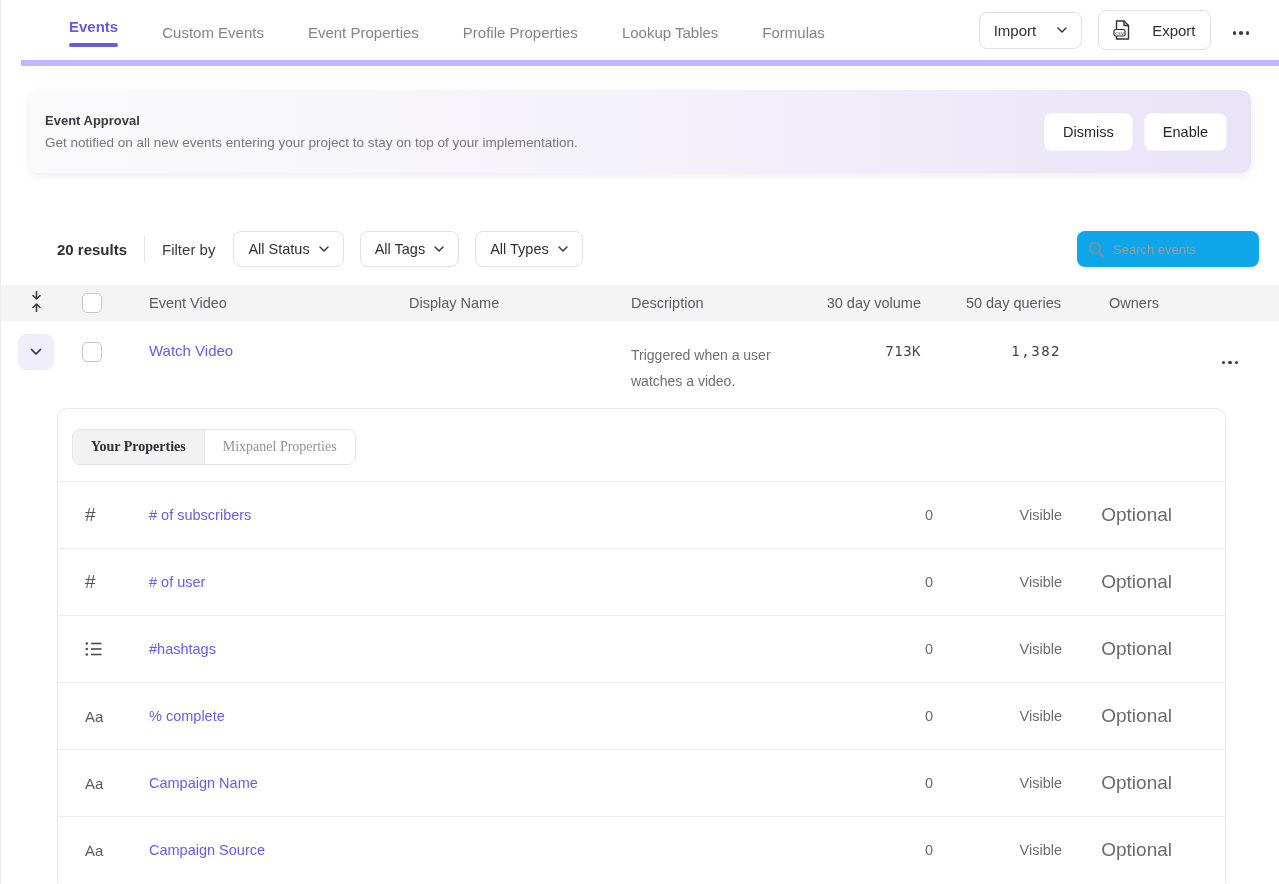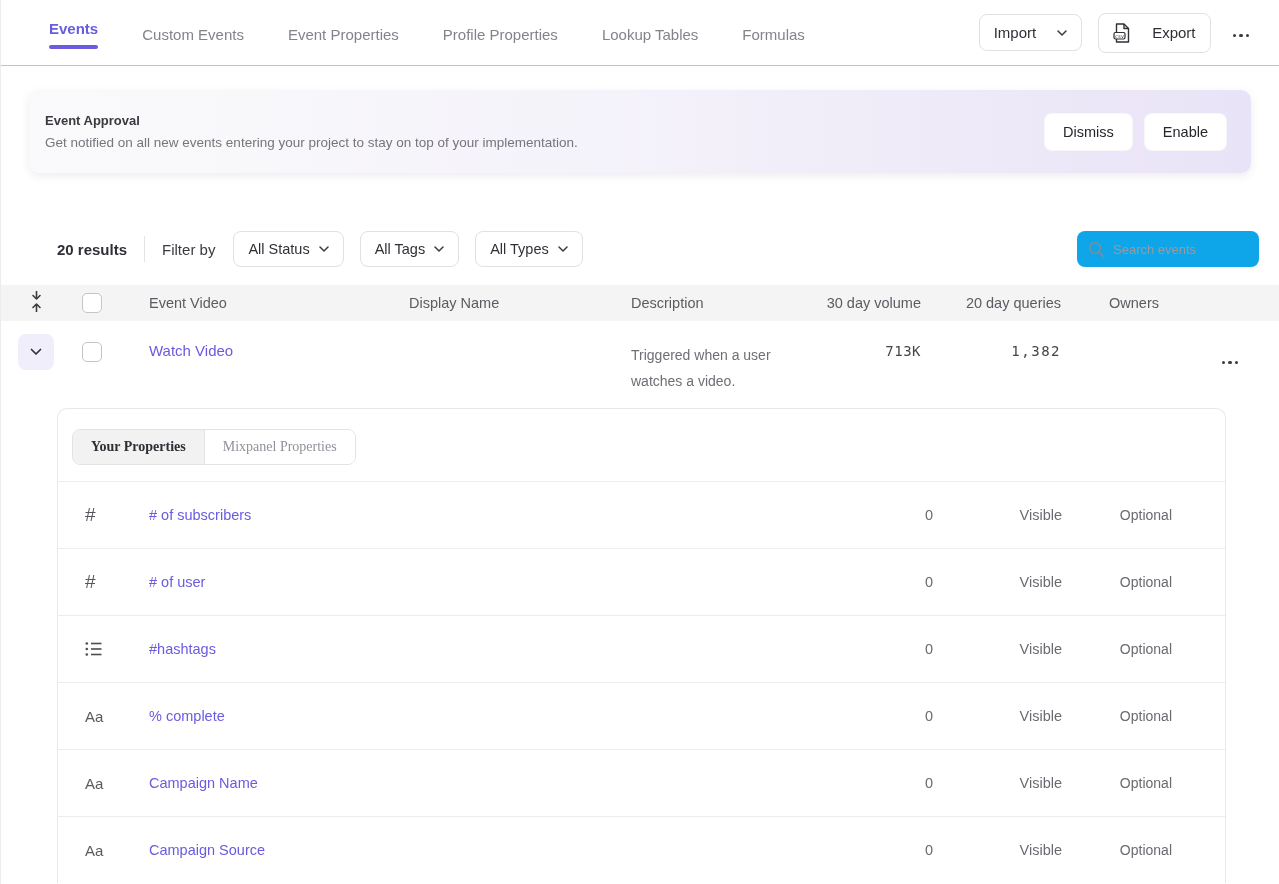--- a/index.html
+++ b/index.html
@@ -5,21 +5,21 @@
   * { margin:0; padding:0; box-sizing:border-box; }
   html,body { background:#fff; }
   body {
     width:1279px; height:884px; overflow:hidden;
     font-family:"Liberation Sans", sans-serif;
     color:#32323a;
   }
   .page { width:1279px; height:884px; border-left:1px solid #ececef; position:relative; background:#fff; }
 
   
-  .topnav { height:66px; display:flex; align-items:center; padding:0 24px 0 48px; border-bottom:1px solid #c4b5fd; }
+  .topnav { height:66px; display:flex; align-items:center; padding:0 24px 0 48px; border-bottom:6px solid #c4b5fd;margin-left:20px; }
   .tabs { display:flex; gap:44px; align-items:center; }
   .tab { font-size:15px; font-weight:500; color:#83838b; cursor:pointer; position:relative; padding-top:4px; }
   .tab.active { color:#6a5be0; font-weight:700; }
   .tab.active::after { content:""; display:block; height:4px; border-radius:3px; background:#6a5be0; margin-top:8px; }
   .nav-actions { margin-left:auto; display:flex; align-items:center; gap:16px; }
   .btn { display:inline-flex; align-items:center; gap:21px; background:#fff; border:1px solid #e0e0e5;
          border-radius:8px; padding:9px 14px; font-size:15px; font-weight:500; color:#2f2f36; cursor:pointer;
          font-family:"Liberation Sans", sans-serif; }
   .dots-btn { border:none; background:transparent; cursor:pointer; padding:6px 6px; }
   .dots-icon { display:inline-flex; gap:3px; align-items:center; }
@@ -88,21 +88,21 @@
     border:none; font-family:Liberation Serif, serif; }
   .seg.active { background:#f2f2f3; color:#2e2e34; font-weight:700; border-right:1px solid #e3e3e6; }
 
   .prow { height:67px; display:flex; align-items:center; border-bottom:1px solid #ededf0; }
   .p-icon { width:91px; padding-left:27px; color:#4c4c53; display:flex; align-items:center; }
   .glyph-number { font-size:19px; color:#55555c; }
   .glyph-text { font-size:15px; font-weight:500; color:#5a5a61; }
   .p-name { flex:1; font-size:14.5px; color:#6a5be0; text-decoration:none; cursor:pointer; }
   .p-zero { width:60px; text-align:right; font-size:14.5px; color:#6a6a71; }
   .p-vis { width:129px; text-align:right; font-size:14.5px; color:#6a6a71; cursor:pointer; }
-  .p-opt { width:110px; text-align:right; font-size:14px; color:#6a6a71; margin-right:53px; cursor:pointer; }
+  .p-opt { width:110px; text-align:right; font-size:19px; color:#6a6a71; margin-right:53px; cursor:pointer; }
 </style>
 </head>
 <body>
 
 <div class="page">
 
   <header class="topnav">
     <nav class="tabs">
       <div class="tab active">Events</div>
       <div class="tab">Custom Events</div>
@@ -192,21 +192,21 @@
         </svg>
       </button>
     </div>
     <div class="c-check">
         <div class="checkbox"></div>
       </div>
     <div class="c-name">Event Video</div>
     <div class="c-display">Display Name</div>
     <div class="c-desc">Description</div>
     <div class="c-vol">30 day volume</div>
-    <div class="c-q">20 day queries</div>
+    <div class="c-q">50 day queries</div>
     <div class="c-own">Owners</div>
     <div class="c-act"></div>
   </div>
 
   <div class="erow">
     <div class="c-exp">
       <button class="expander">
         <svg width="12" height="8" viewBox="0 0 12 8">
             <polyline points="1.5,1.5 6,6 10.5,1.5" fill="none" stroke="#32323a" stroke-width="1.7" stroke-linecap="round" stroke-linejoin="round"></polyline>
           </svg>

